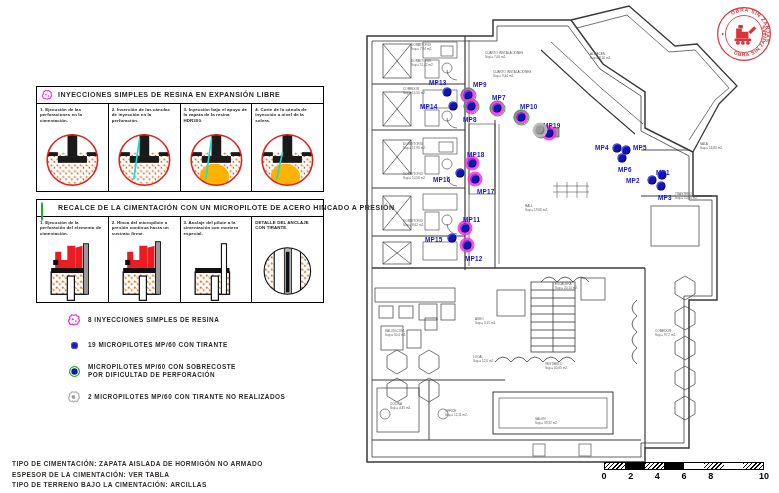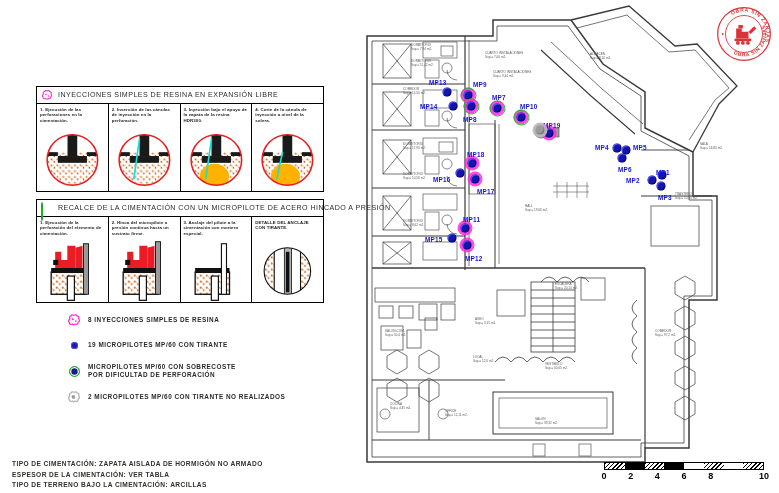--- a/index.html
+++ b/index.html
@@ -14,21 +14,21 @@
   
   .method-panel{position:absolute;border:1px solid #000;background:#fff;box-sizing:border-box;}
   #panel-resina{left:36px;top:86px;width:288px;height:106px;}
   #panel-recalce{left:36px;top:199px;width:288px;height:104px;}
 
   .panel-head{
     height:17px;display:flex;align-items:center;gap:5px;
     border-bottom:1px solid #000;padding-left:4px;box-sizing:border-box;
   }
   .panel-title{
-    font-size:7.1px;font-weight:normal;letter-spacing:.45px;color:#2b2b2b;
+    font-size:7.1px;font-weight:bold;letter-spacing:.45px;color:#2b2b2b;
     white-space:nowrap;
   }
 
   .head-ico{width:12px;height:11px;position:relative;flex:0 0 auto;}
   .blob-ico svg{display:block;}
   .ring-ico{
     width:10px;height:10px;border-radius:50%;
     border:1.6px solid #13c013;background:#14169c;box-sizing:border-box;
     box-shadow:inset 0 0 0 1.2px #fff;
   }

